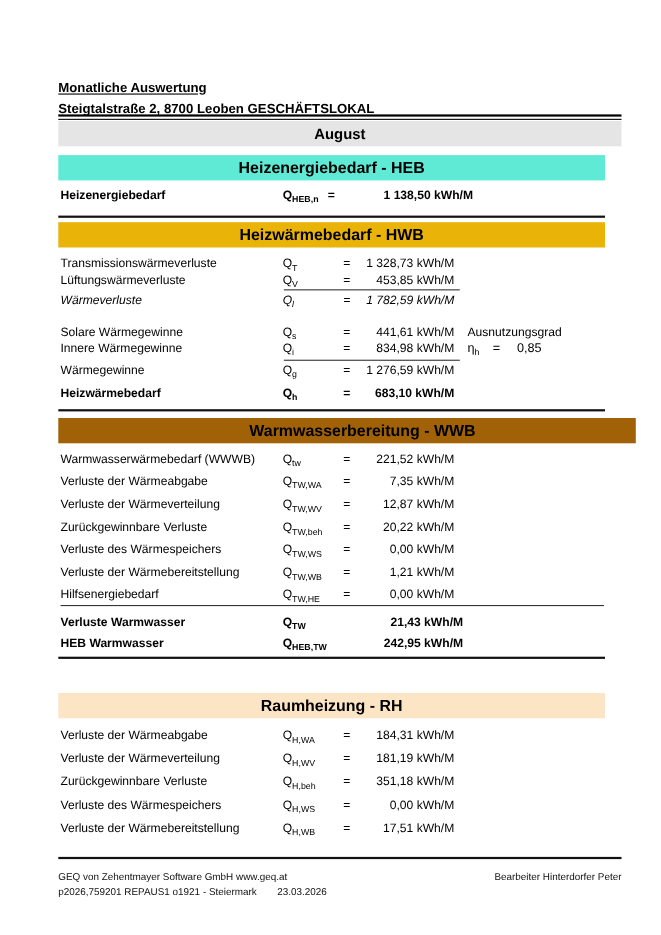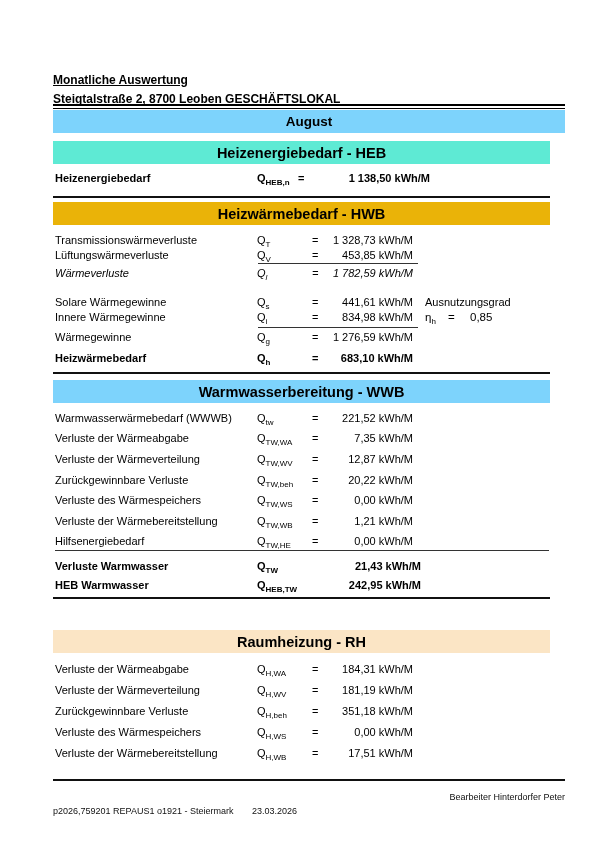--- a/index.html
+++ b/index.html
@@ -40,21 +40,21 @@
   .foot-right { left:53px; width:512px; text-align:right; }
 </style>
 </head>
 <body>
 
 <div id="page">
 
   <div class="abs doc-title" style="top:73px;text-decoration:underline;">Monatliche Auswertung</div>
   <div class="abs doc-title" style="top:92px;">Steigtalstraße 2, 8700 Leoben GESCHÄFTSLOKAL</div>
   <div class="abs dline" style="top:104px;"></div>
-  <div class="abs banner" style="top: 110px; background-color: #7dd3fc;">August</div>
+  <div class="abs banner" style="top: 110px; background-color: #e5e5e5;">August</div>
 
   <div class="abs section-bar" style="top: 141px; background-color: #5eead4;">Heizenergiebedarf - HEB</div>
   <div id="rows-heb">
       <div class="abs row b hebrow" style="top: 171px;">
         <span class="lbl">Heizenergiebedarf</span>
         <span class="sym"><span>Q</span><span class="sub">HEB,n</span></span>
         <span class="eq">=</span>
         <span class="val">1 138,50 kWh/M</span>
       </div>
     </div>
@@ -108,21 +108,21 @@
     </div>
   <div class="abs thin" style="top:263px; left:258px; width:160px;"></div>
   <div class="abs thin" style="top:327px; left:258px; width:160px;"></div>
   <div class="abs eta" style="top:310px; left:425px; width:90px; height:14px;">
     <span class="e-sym"><span>η</span><span class="sub">h</span></span>
     <span class="e-eq">=</span>
     <span class="e-val">0,85</span>
   </div>
   <div class="abs thick" style="top:372px; left:53px; width:497px;"></div>
 
-  <div class="abs section-bar" style="top: 380px; background-color: #7dd3fc;">Warmwasserbereitung - WWB</div>
+  <div class="abs section-bar" style="top: 380px; background-color: #a16207; padding-left: 28px;">Warmwasserbereitung - WWB</div>
   <div id="rows-wwb">
       <div class="abs row" style="top: 411px;">
         <span class="lbl">Warmwasserwärmebedarf (WWWB)</span>
         <span class="sym"><span>Q</span><span class="sub">tw</span></span>
         <span class="eq">=</span>
         <span class="val">221,52 kWh/M</span>
       </div>
       <div class="abs row" style="top: 431px;">
         <span class="lbl">Verluste der Wärmeabgabe</span>
         <span class="sym"><span>Q</span><span class="sub">TW,WA</span></span>
@@ -205,17 +205,18 @@
       </div>
       <div class="abs row" style="top: 746px;">
         <span class="lbl">Verluste der Wärmebereitstellung</span>
         <span class="sym"><span>Q</span><span class="sub">H,WB</span></span>
         <span class="eq">=</span>
         <span class="val">17,51 kWh/M</span>
       </div>
     </div>
 
   <div class="abs thick" style="top:779px; left:53px; width:512px;"></div>
+  <div class="abs foot" style="top:792px; left:53px;">GEQ von Zehentmayer Software GmbH www.geq.at</div>
   <div class="abs foot" style="top:806px; left:53px;">p2026,759201 REPAUS1 o1921 - Steiermark</div>
   <div class="abs foot" style="top:806px; left:252px;">23.03.2026</div>
   <div class="abs foot foot-right" style="top:792px;">Bearbeiter Hinterdorfer Peter</div>
 
 </div>
 
 </body></html>

